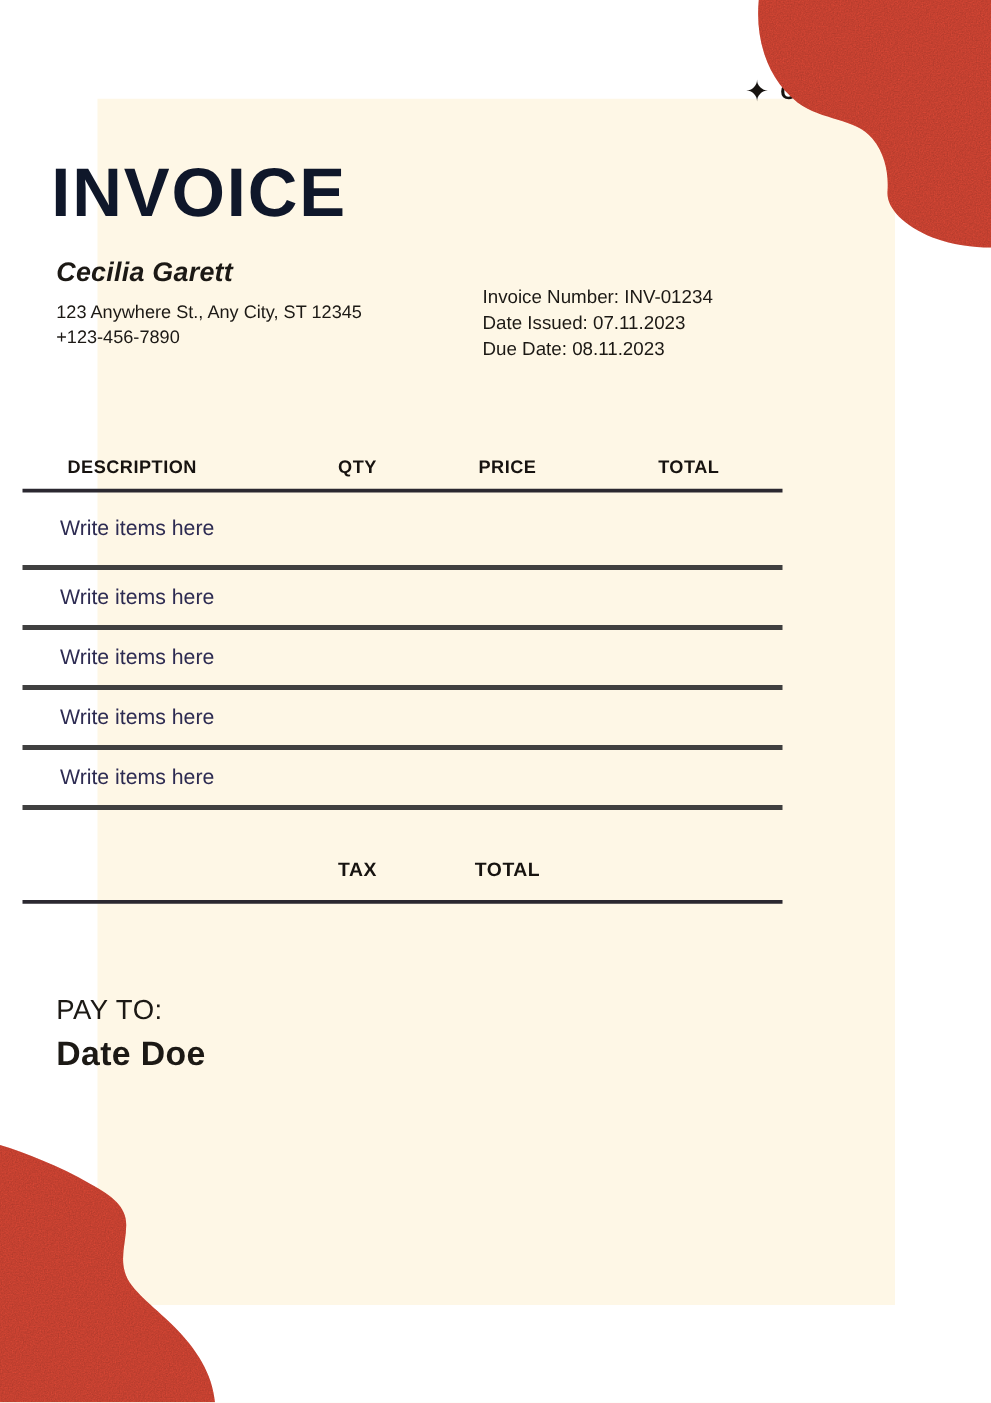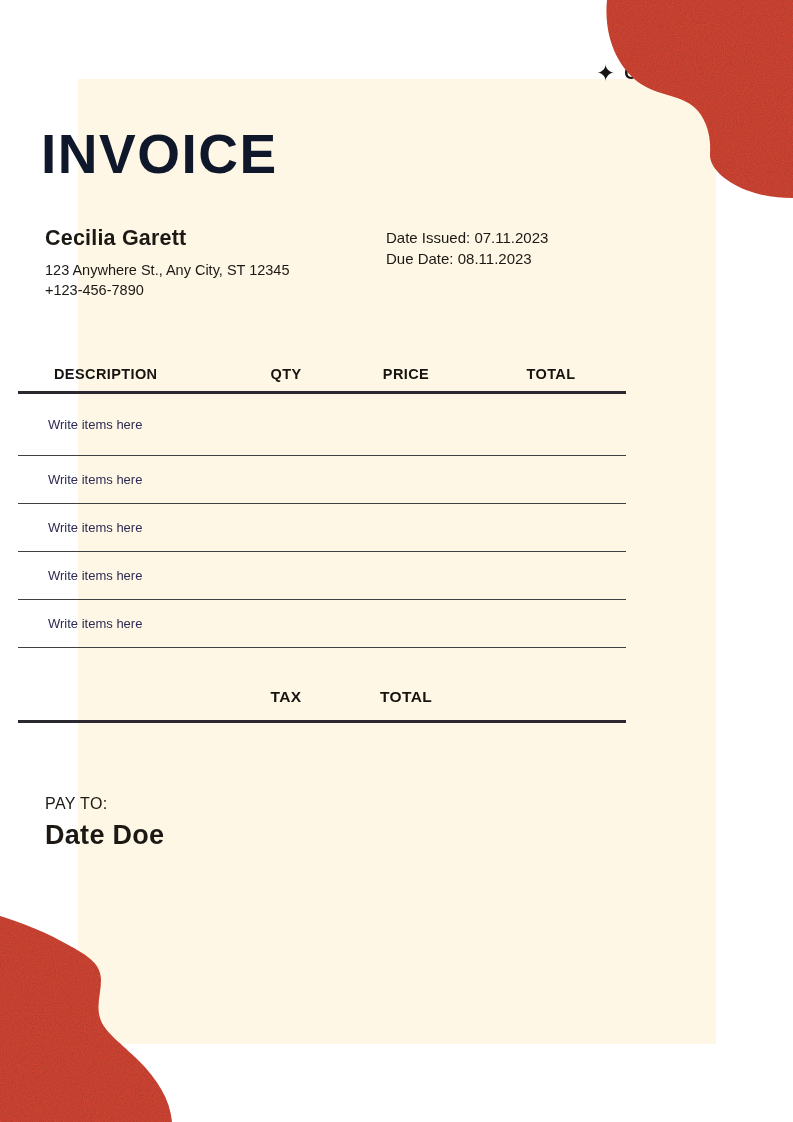--- a/index.html
+++ b/index.html
@@ -20,47 +20,47 @@
   .sparkle { font-size:23px; line-height:1; color:#171310; }
   .company-name { font-size:17.5px; font-weight:bold; letter-spacing:0.2px; }
 
   
   .invoice-title { position:absolute; left:41px; top:122px; font-size:55px;
                    font-weight:bold; letter-spacing:1.5px; color:#0f172a; }
 
   
   .billto { position:absolute; left:45px; top:199px; color:#1c1915; }
   .billto-label { font-size:16.5px; letter-spacing:0.4px; font-weight:500; }
-  .billto-name { font-size:21.5px; font-weight:bold; margin-top:27px; letter-spacing:0.2px; }
+  .billto-name { font-size:21.5px; font-weight:bold; margin-top:7px; letter-spacing:0.2px;font-style:italic; }
   .billto-addr { font-size:14.5px; line-height:20px; margin-top:9px; }
 
   
   .meta { position:absolute; left:386px; top:227px; font-size:15px;
           line-height:21px; color:#1c1915; }
 
   
   .table { position:absolute; left:18px; top:366px; width:608px; }
   .tgrid { display:grid; grid-template-columns:1fr 100px 140px 150px; align-items:center; }
   .th { font-size:14.5px; font-weight:bold; letter-spacing:0.4px; color:#171310; }
   .th.desc { padding-left:36px; text-align:left; }
   .th.c { text-align:center; }
   .thick-line { height:3px; background:#2b2830; margin-top:9px; }
   .rows { }
   .item-row { height:48px; display:flex; align-items:center; padding-left:30px;
-              border-bottom:1px solid #404040; font-size:13px; color:#2d2b52; }
+              border-bottom:4px solid #404040; font-size:17px; color:#2d2b52; }
   .item-row:first-child { height:62px; }
   .summary { margin-top:36px; height:26px; }
   .sum-label { font-size:15.5px; font-weight:bold; letter-spacing:0.4px; color:#171310; }
   .sum-label.left { padding-left:48px; }
   .sum-label.c { text-align:center; }
   .summary-line { height:3px; background:#2b2830; margin-top:10px; }
 
   
   .payto { position:absolute; left:45px; top:795px; color:#1c1915; }
-  .payto-label { font-size:16px; letter-spacing:0.4px; }
+  .payto-label { font-size:22px; letter-spacing:0.4px; }
   .payto-name { font-size:27px; font-weight:bold; margin-top:7px; letter-spacing:0.3px; }
   .payto-bank { font-size:15.5px; line-height:21px; margin-top:8px; }
 
   
   .terms { position:absolute; left:338px; top:838px; width:300px; }
   .terms-label { font-size:14.5px; font-weight:bold; letter-spacing:0.6px; color:#45426b; }
   .terms-text { font-size:17.5px; line-height:23px; color:#2b2a52; margin-top:8px;
                 white-space:pre-wrap; }
 </style>
 </head>
@@ -103,20 +103,21 @@
 
   <div class="billto">
     <div class="billto-name">Cecilia Garett</div>
     <div class="billto-addr">
       <div>123 Anywhere St., Any City, ST 12345</div>
       <div>+123-456-7890</div>
     </div>
   </div>
 
   <div class="meta">
+    <div>Invoice Number: INV-01234</div>
     <div>Date Issued: 07.11.2023</div>
     <div>Due Date: 08.11.2023</div>
   </div>
 
   <div class="table">
     <div class="tgrid">
       <div class="th desc">DESCRIPTION</div>
       <div class="th c">QTY</div>
       <div class="th c">PRICE</div>
       <div class="th c">TOTAL</div>

